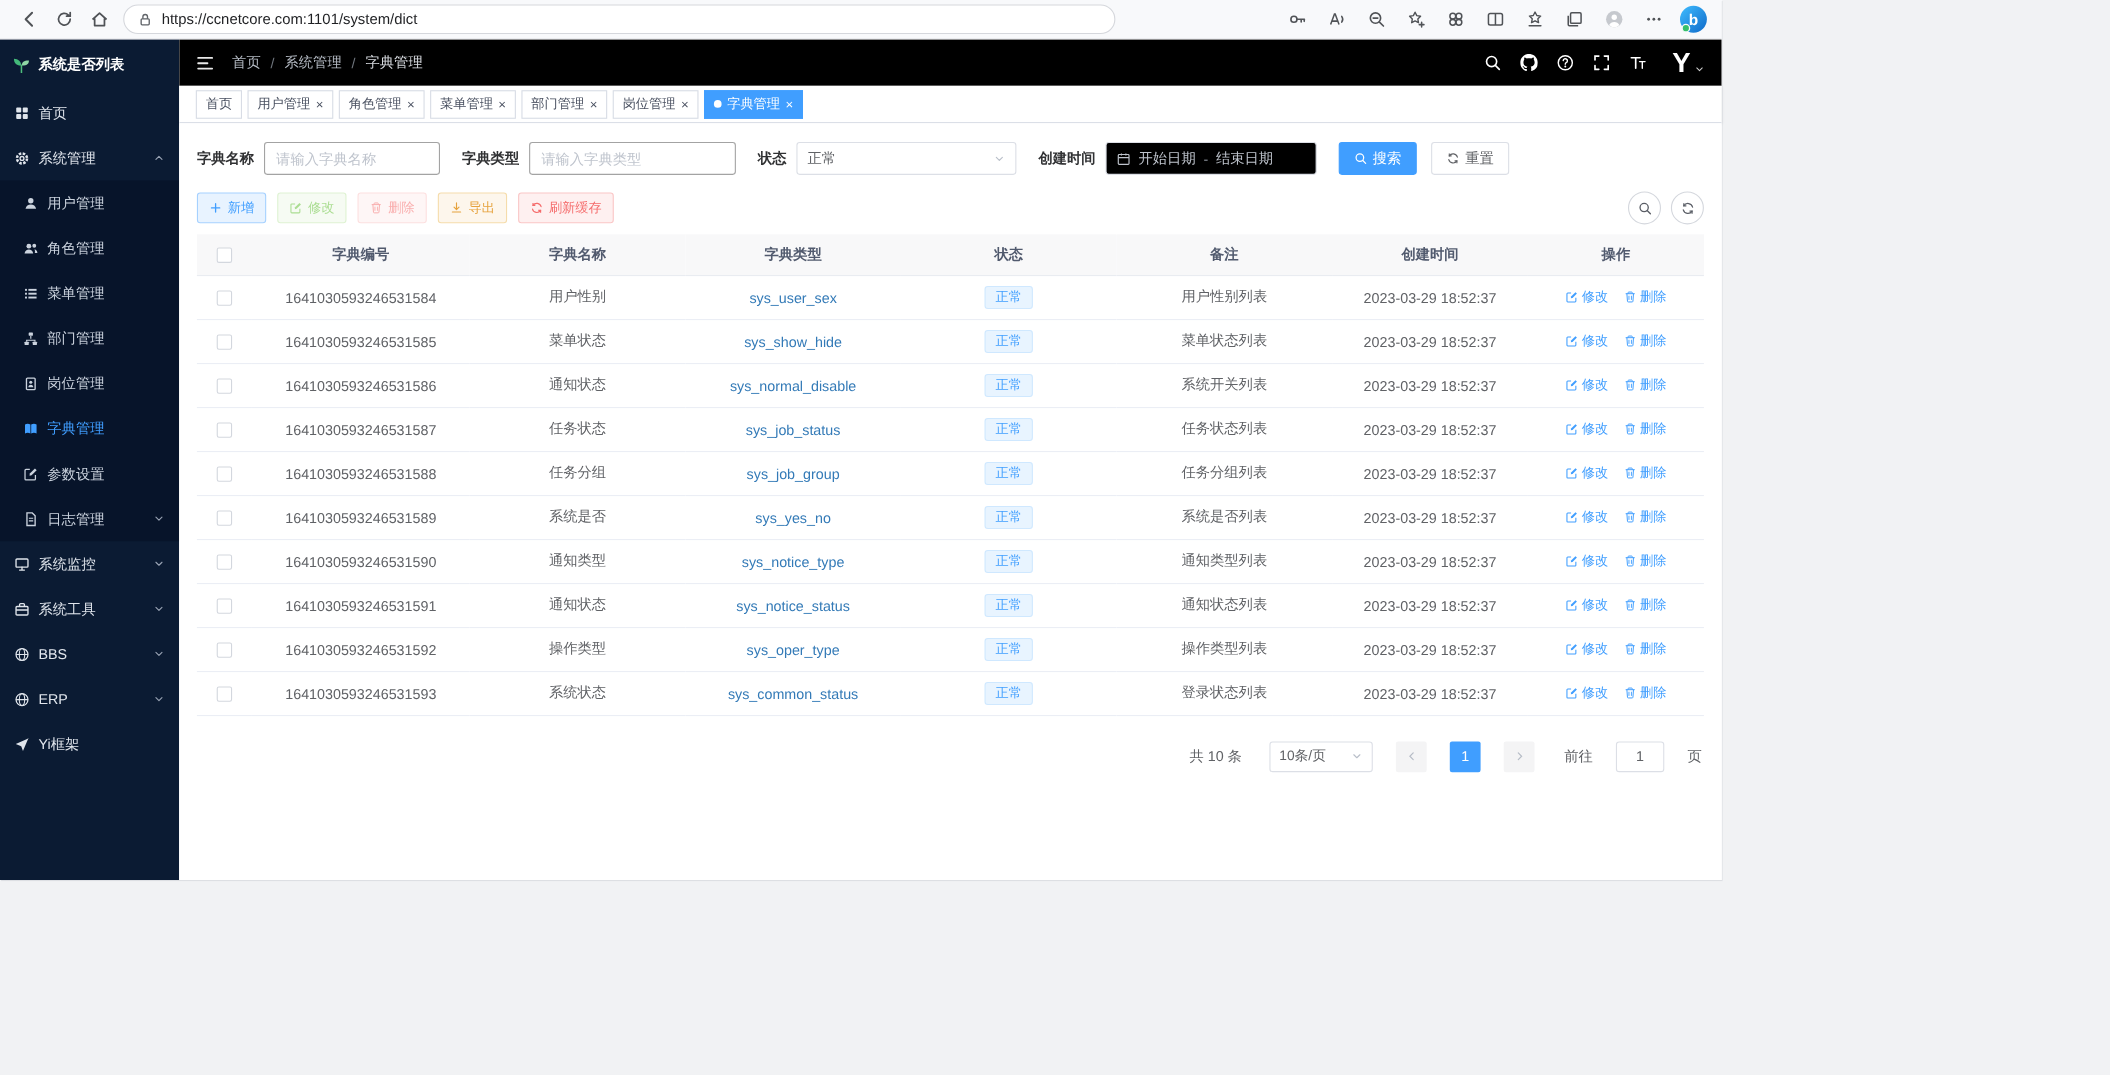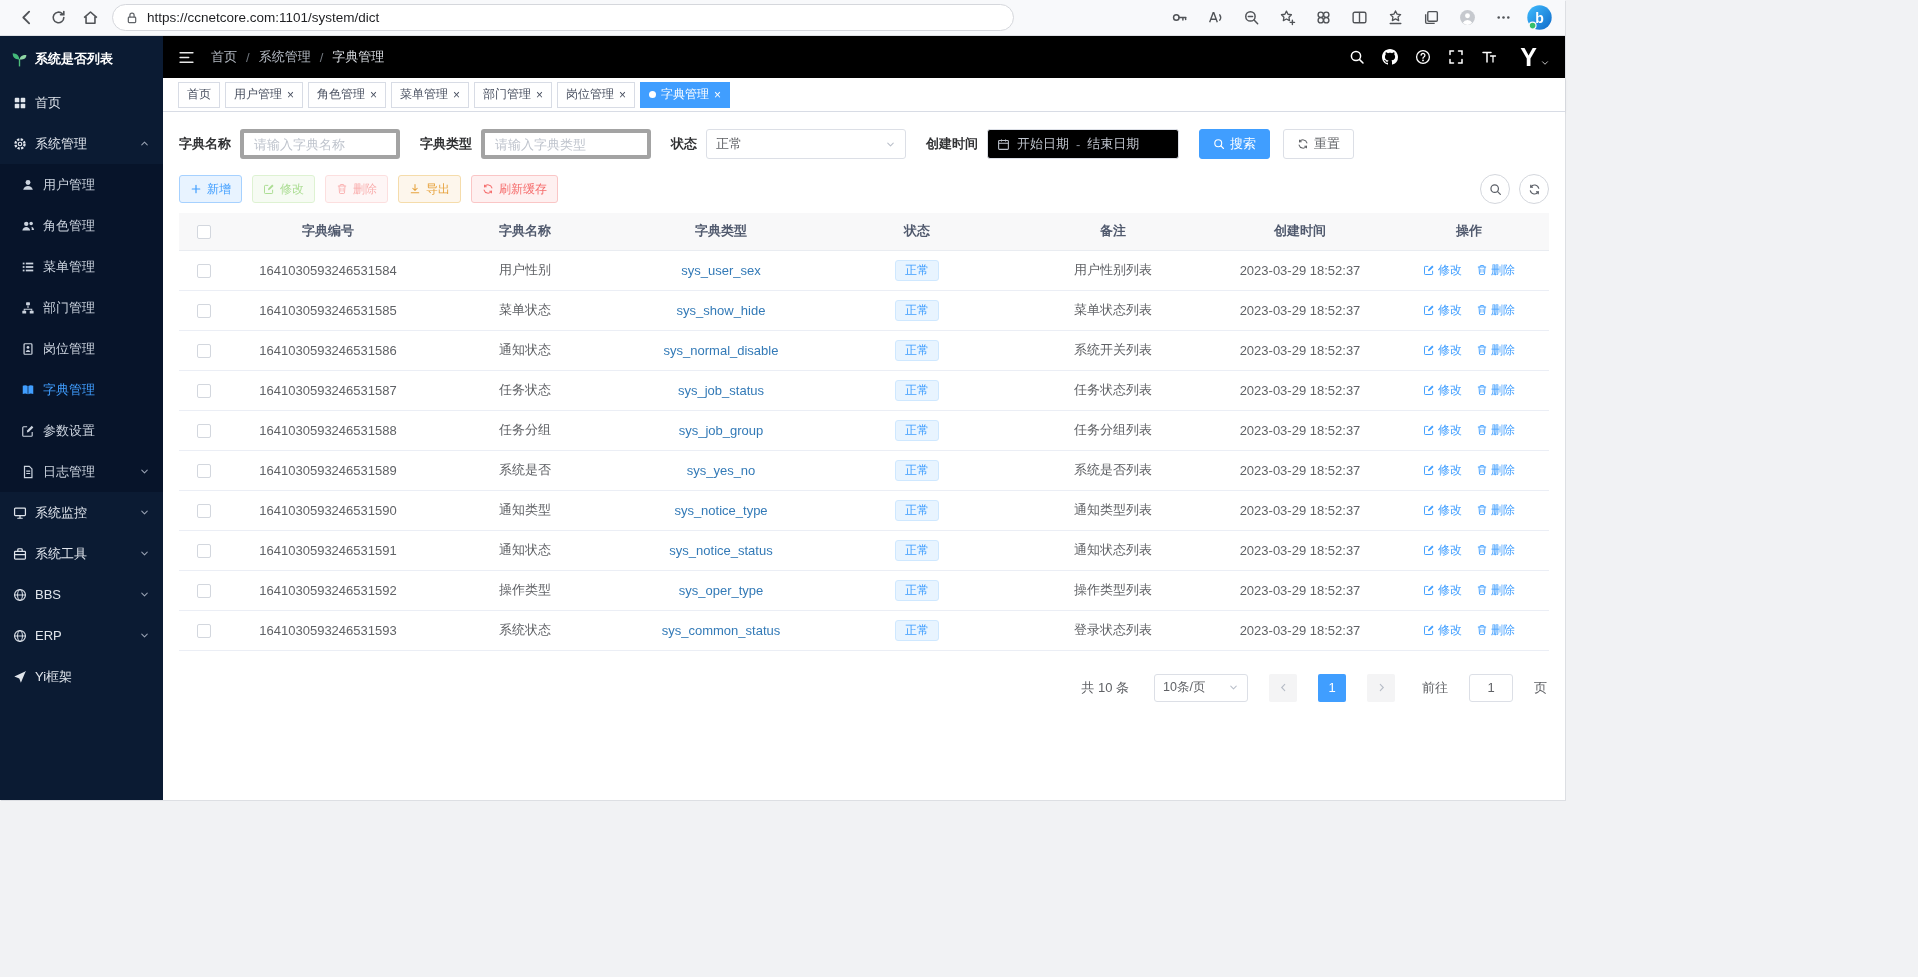--- a/index.html
+++ b/index.html
@@ -58,21 +58,21 @@
 .tabs-bar{height:34px;background:#fff;border-bottom:1px solid #d8dce5;box-shadow:0 1px 3px rgba(0,21,41,.08);display:flex;align-items:center;gap:5px;padding:0 15px;flex:none}
 .tab{height:26px;display:inline-flex;align-items:center;gap:5px;padding:0 8px;border:1px solid #d8dce5;background:#fff;color:#495060;font-size:12px;cursor:pointer}
 .tab-close{font-size:12px;line-height:1}
 .tab.active{background:#409eff;border-color:#409eff;color:#fff}
 .tab .dot{width:7px;height:7px;border-radius:50%;background:#fff;display:inline-block}
 
 .content{flex:1;padding:13px 16px 0;background:#fff;display:flex;flex-direction:column}
 .filters{display:flex;align-items:center;margin:4px 0 15px;flex:none}
 .f-group{display:flex;align-items:center;margin-right:20px}
 .f-label{font-size:13px;font-weight:bold;color:#303133;margin-right:9px;white-space:nowrap}
-.f-input{height:30px;border:4px solid #a3a3a3;border-radius:3px;padding:0 10px;font-size:13px;color:#ef4444;background:#fff}
+.f-input{height:30px;border:1px solid #a3a3a3;border-radius:3px;padding:0 10px;font-size:13px;color:#ef4444;background:#fff}
 .f-input::placeholder{color:#bfc4cd}
 .f-select{width:200px;height:30px;border:1px solid #dcdfe6;border-radius:3px;background:#fff;display:flex;align-items:center;justify-content:space-between;padding:0 9px;font-size:13px;color:#606266;cursor:pointer}
 .f-select .caret,.pg-size .caret{color:#b9bfc9}
 .f-select .caret svg,.pg-size .caret svg{width:11px;height:11px}
 .f-range{width:192px;height:30px;border:1px solid #dcdfe6;border-radius:3px;background:#000000;display:flex;align-items:center;gap:7px;padding:4px 9px;font-size:13px;color:#bfc4cd;cursor:pointer}
 .f-range .icon svg{width:13px;height:13px}
 .f-range .sep{color:#8a9099}
 .btn{display:inline-flex;align-items:center;gap:5px;border-radius:3px;border:1px solid transparent;font-size:13px}
 .btn .icon svg{width:12px;height:12px}
 .btn-search{height:30px;padding:0 13px;background:#409eff;border-color:#409eff;color:#fff;margin-right:13px}
@@ -531,21 +531,21 @@
 
       <div class="content">
 
         <div class="filters">
           <div class="f-group">
             <label class="f-label">字典名称</label>
             <input class="f-input" style="width: 160px;" placeholder="请输入字典名称">
           </div>
           <div class="f-group">
             <label class="f-label">字典类型</label>
-            <input class="f-input" style="width: 170px;" placeholder="请输入字典类型">
+            <input class="f-input" style="width: 188px;" placeholder="请输入字典类型">
           </div>
           <div class="f-group">
             <label class="f-label">状态</label>
             <div class="f-select">
               <span>正常</span>
               <span class="caret icon">
                   <svg viewBox="0 0 16 16">
                     <path d="m4 6 4 4 4-4" fill="none" stroke="currentColor" stroke-width="1.5" stroke-linecap="round" stroke-linejoin="round"></path>
                   </svg>
                 </span>

